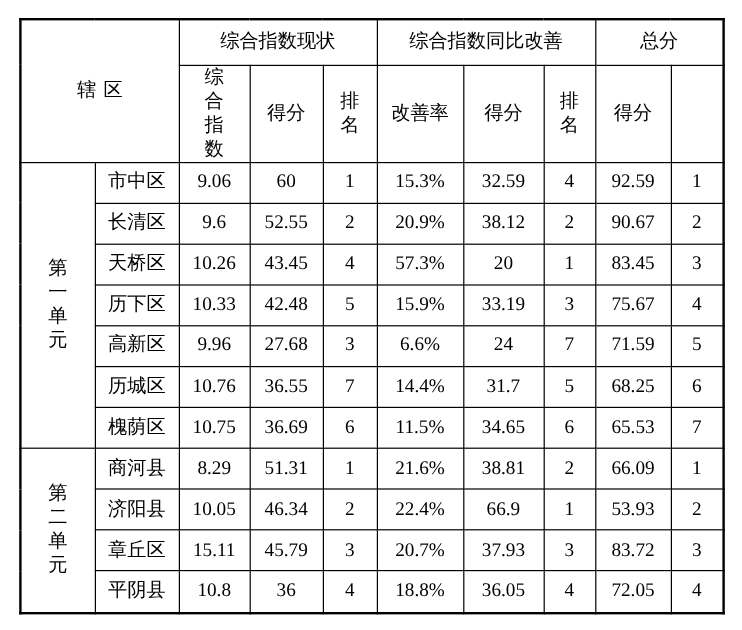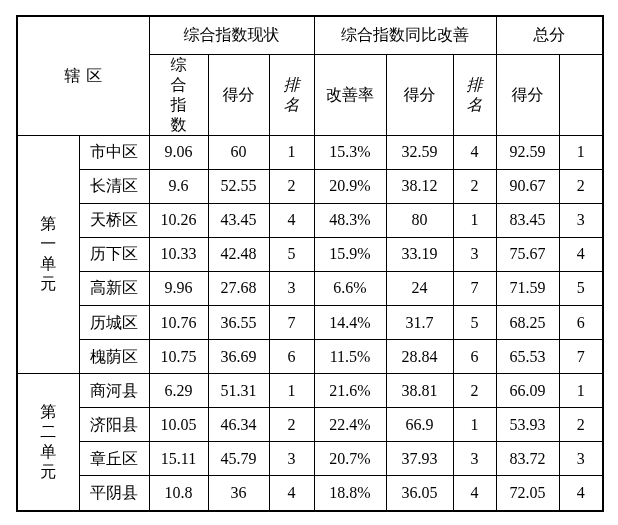--- a/index.html
+++ b/index.html
@@ -26,21 +26,21 @@
     font-weight: normal;
     line-height: 1.25;
     overflow: hidden;
   }
   .ranking-table { border: 2px solid #000000; }
   thead th { font-weight: bold; }
   tr.header-row-1 { height: 38px; }
   tr.header-row-2 { height: 44px; }
   th.region-head { letter-spacing: 6px; padding-left: 6px; }
   th.wrap-2 { padding: 0 15px; margin-left: 24px; }   
-  th.wrap-1 { padding: 0 11px; font-style: italic; }   
+  th.wrap-1 { padding: 0 11px; }   
   td.unit-cell { padding: 0 19px; }
   td { padding: 0 2px; }
 </style>
 </head>
 <body>
 
 <table class="ranking-table">
   <colgroup>
     <col style="width:62px">
     <col style="width:70px">
@@ -93,22 +93,22 @@
         <td>38.12</td>
         <td>2</td>
         <td>90.67</td>
         <td>2</td>
       </tr>
       <tr>
         <td>天桥区</td>
         <td>10.26</td>
         <td>43.45</td>
         <td>4</td>
-        <td>48.3%</td>
-        <td>80</td>
+        <td>57.3%</td>
+        <td>20</td>
         <td>1</td>
         <td>83.45</td>
         <td>3</td>
       </tr>
       <tr>
         <td>历下区</td>
         <td>10.33</td>
         <td>42.48</td>
         <td>5</td>
         <td>15.9%</td>
@@ -138,29 +138,29 @@
         <td>5</td>
         <td>68.25</td>
         <td>6</td>
       </tr>
       <tr>
         <td>槐荫区</td>
         <td>10.75</td>
         <td>36.69</td>
         <td>6</td>
         <td>11.5%</td>
-        <td>28.84</td>
+        <td>34.65</td>
         <td>6</td>
         <td>65.53</td>
         <td>7</td>
       </tr>
       <tr>
         <td rowspan="4" class="unit-cell">第二单元</td>
         <td>商河县</td>
-        <td>6.29</td>
+        <td>8.29</td>
         <td>51.31</td>
         <td>1</td>
         <td>21.6%</td>
         <td>38.81</td>
         <td>2</td>
         <td>66.09</td>
         <td>1</td>
       </tr>
       <tr>
         <td>济阳县</td>

